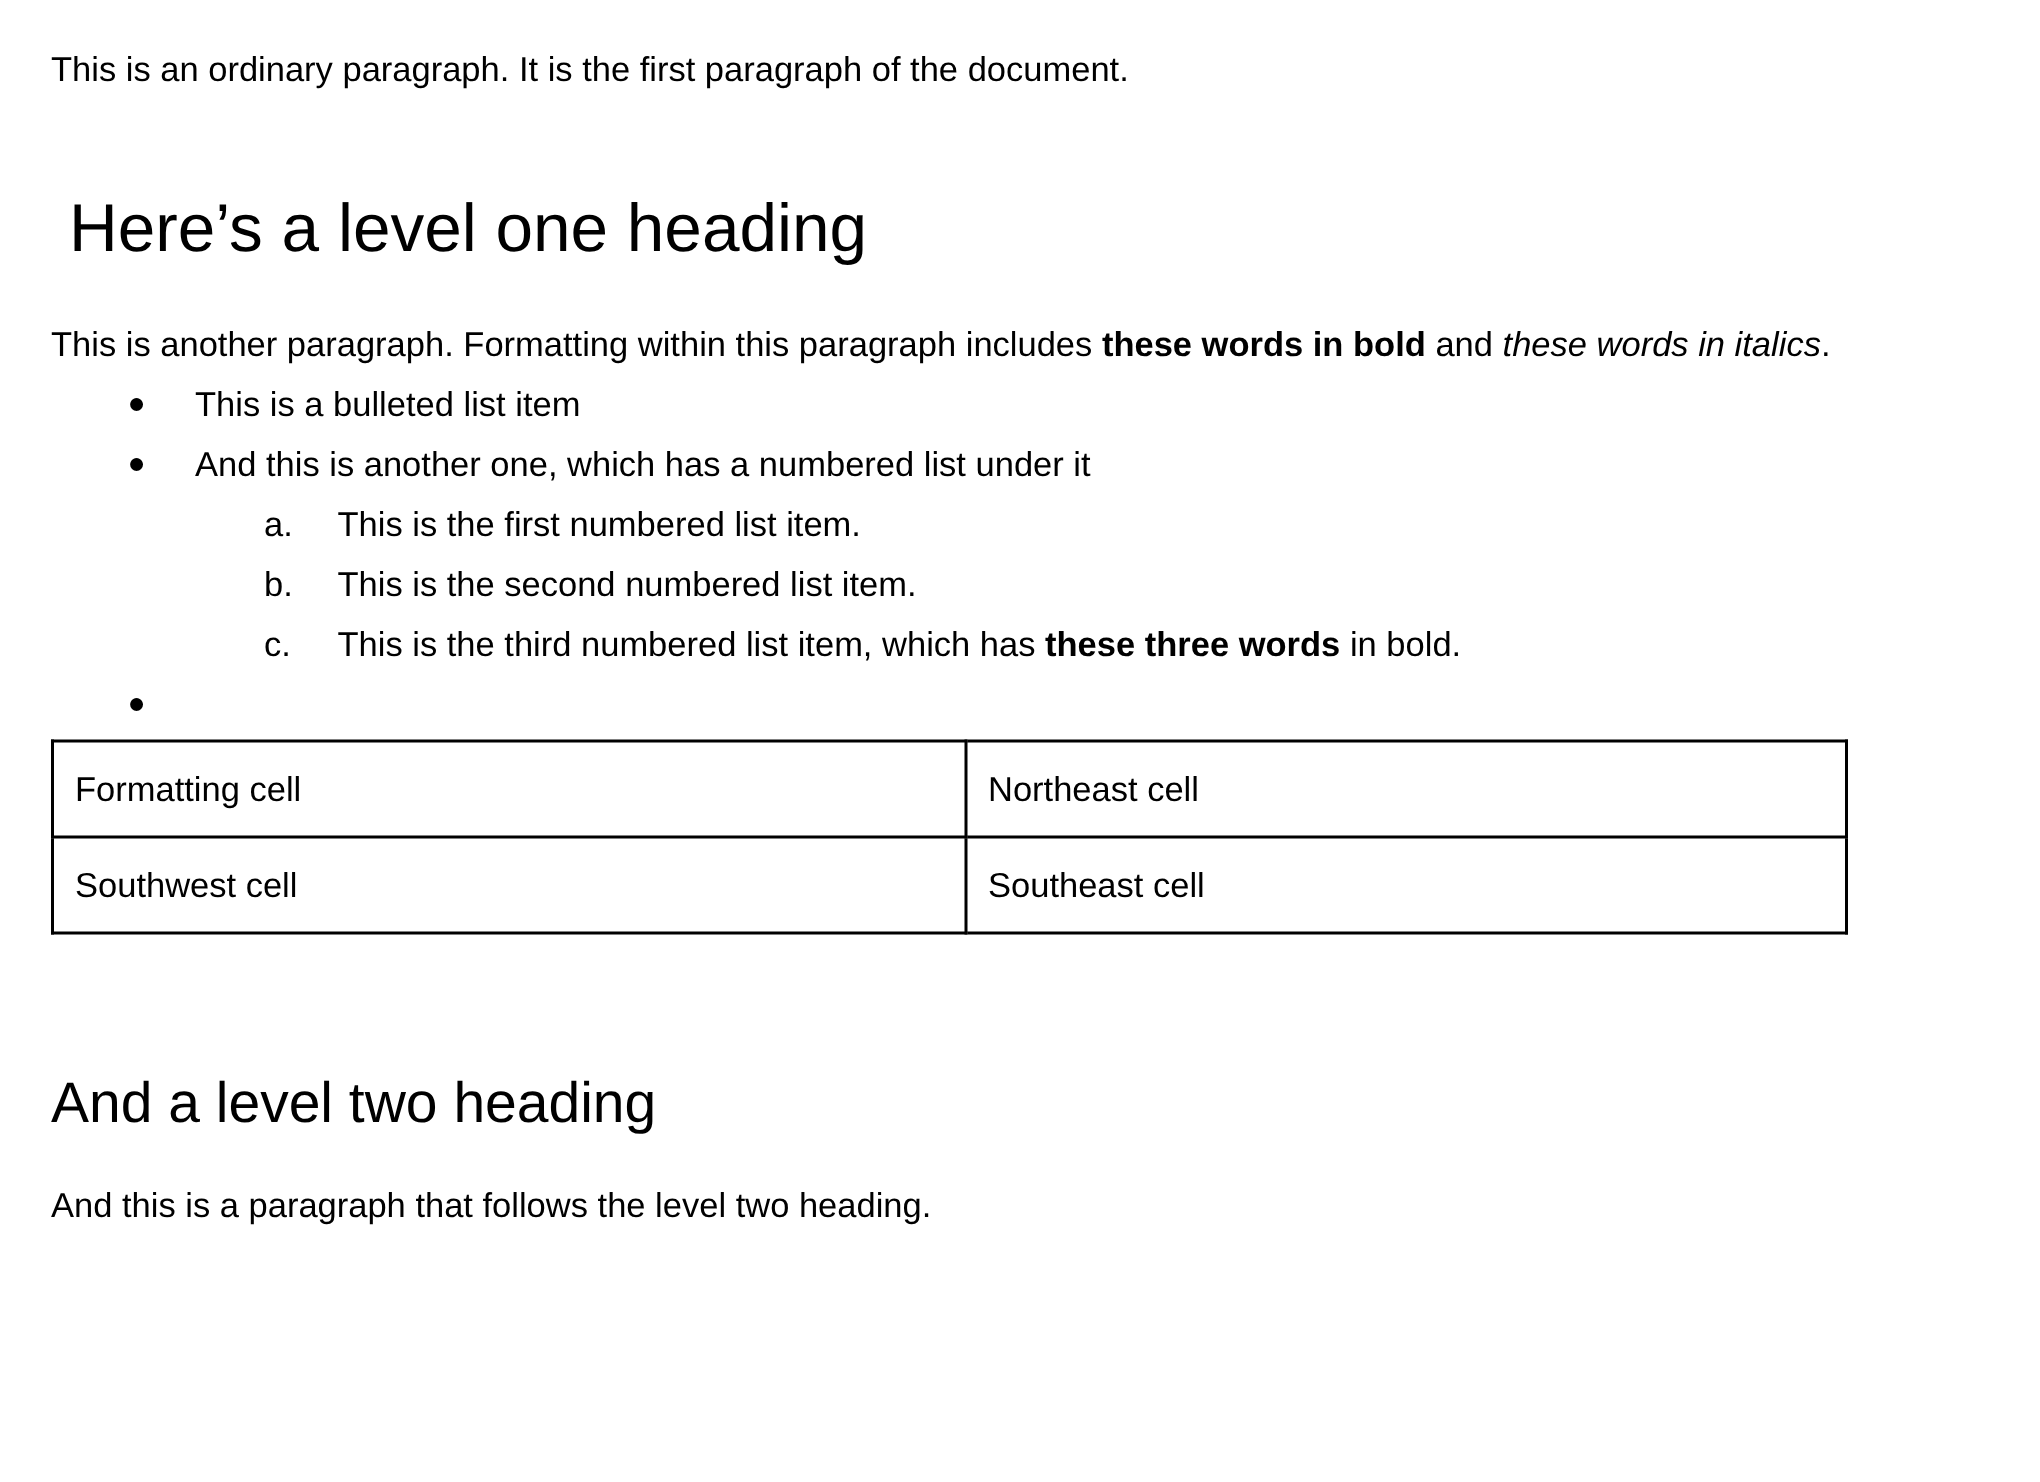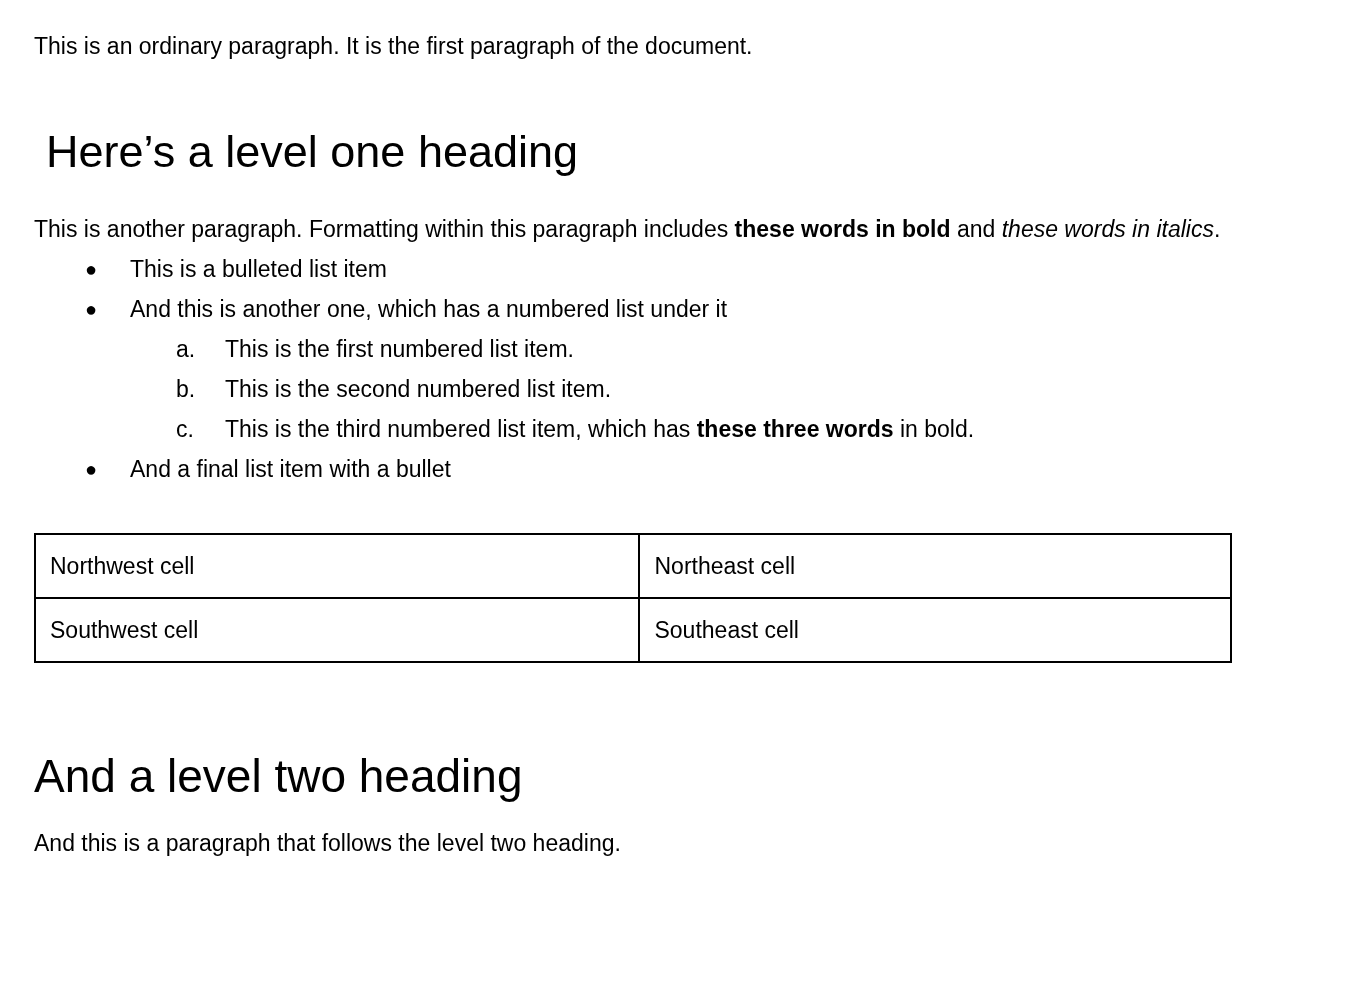--- a/index.html
+++ b/index.html
@@ -22,21 +22,21 @@
     line-height: 40px;
   }
   h1.h1 {
     margin: 60px 0 31px 12px;
     font-size: 45px;
     line-height: 52px;
     font-weight: 400;
   }
   h2.h2 {
     margin: 94px 0 27px 0;
-    font-size: 46px;
+    font-size: 38px;
     line-height: 39px;
     font-weight: 400;
   }
   .list {
     margin: 0;
   }
   .li {
     position: relative;
     line-height: 40px;
   }
@@ -99,29 +99,28 @@
       <span class="marker-letter">b.</span>
       <span class="li-text">This is the second numbered list item.</span>
     </div>
 
     <div class="li indent-2">
       <span class="marker-letter">c.</span><span class="li-text"><span>This is the third numbered list item, which has </span><span class="bold">these three words</span><span> in bold.</span></span>
     </div>
 
     <div class="li indent-1">
       <span class="marker-bullet">●</span>
-      <span class="li-text">And a final list item with a bullet</span>
     </div>
 
   </div>
 
   <table class="grid">
     <tbody>
       <tr>
-        <td>Northwest cell</td>
+        <td>Formatting cell</td>
         <td>Northeast cell</td>
       </tr>
       <tr>
         <td>Southwest cell</td>
         <td>Southeast cell</td>
       </tr>
     </tbody>
   </table>
 
   <h2 class="h2">And a level two heading</h2>

